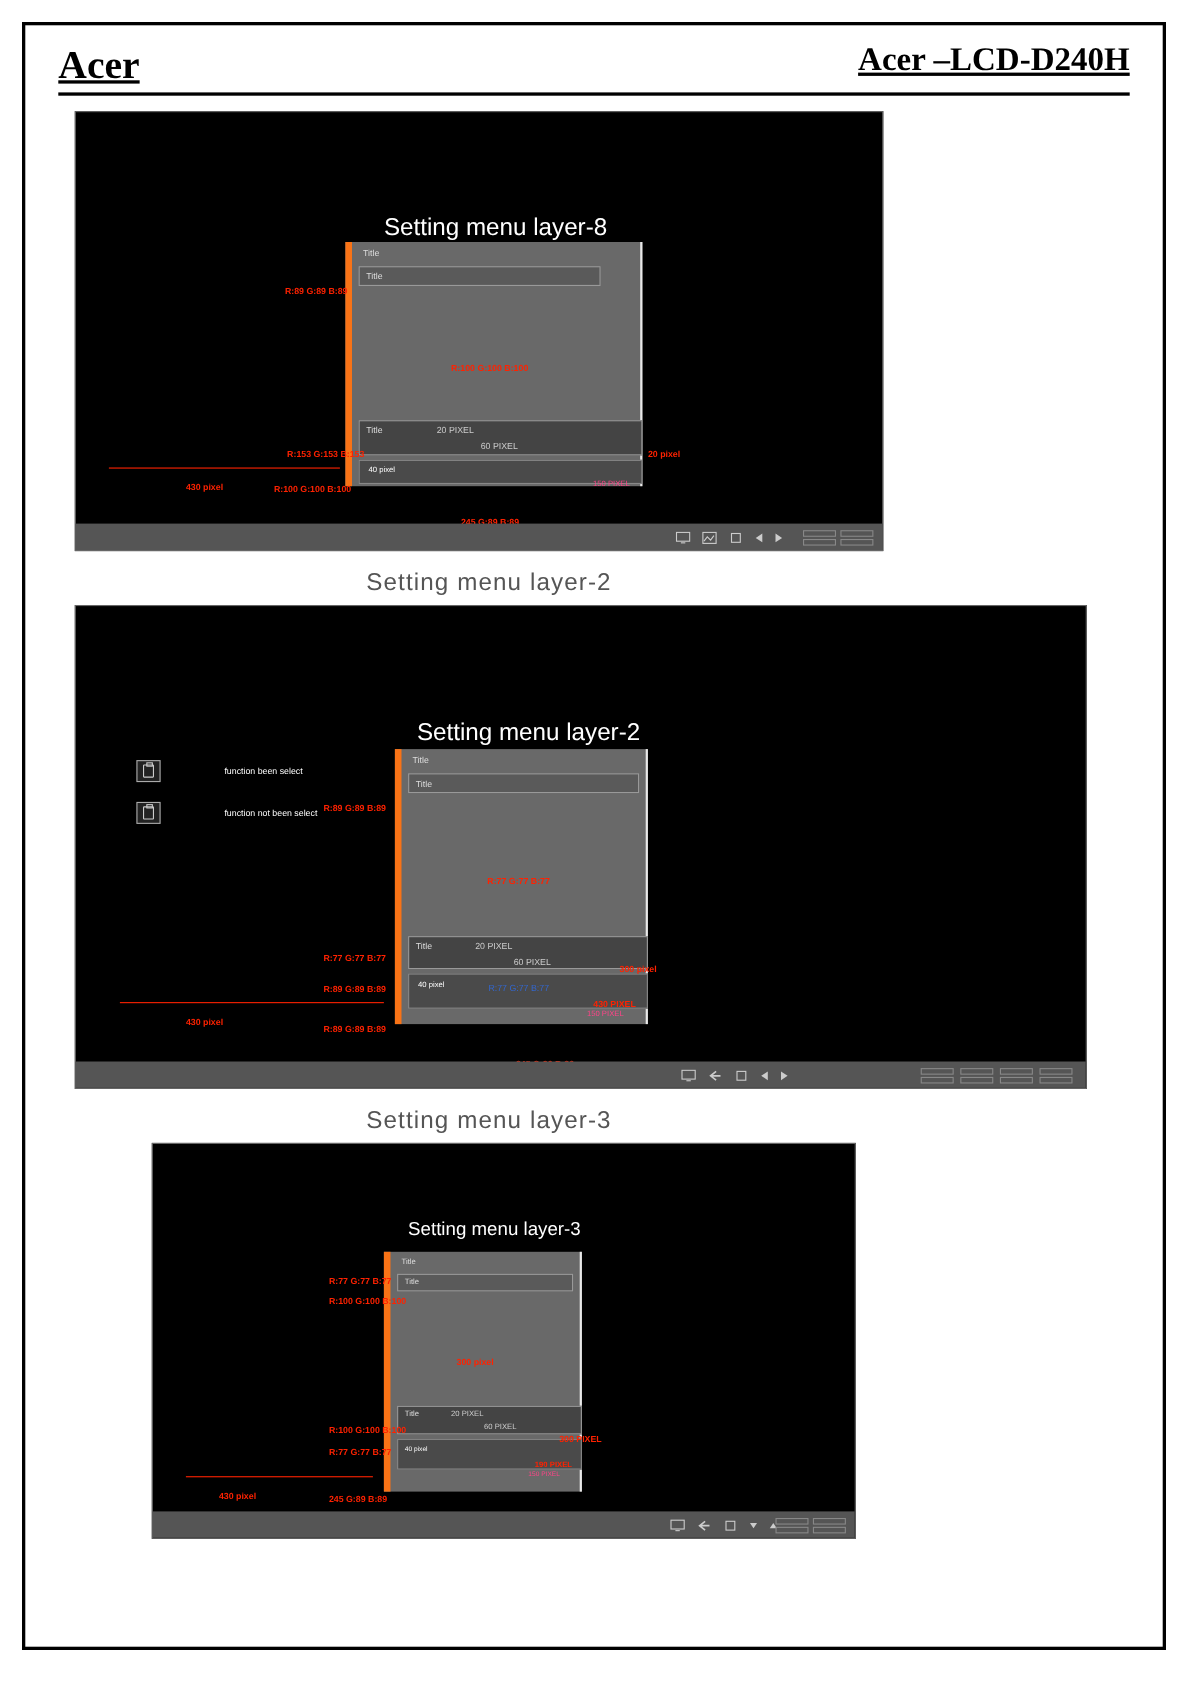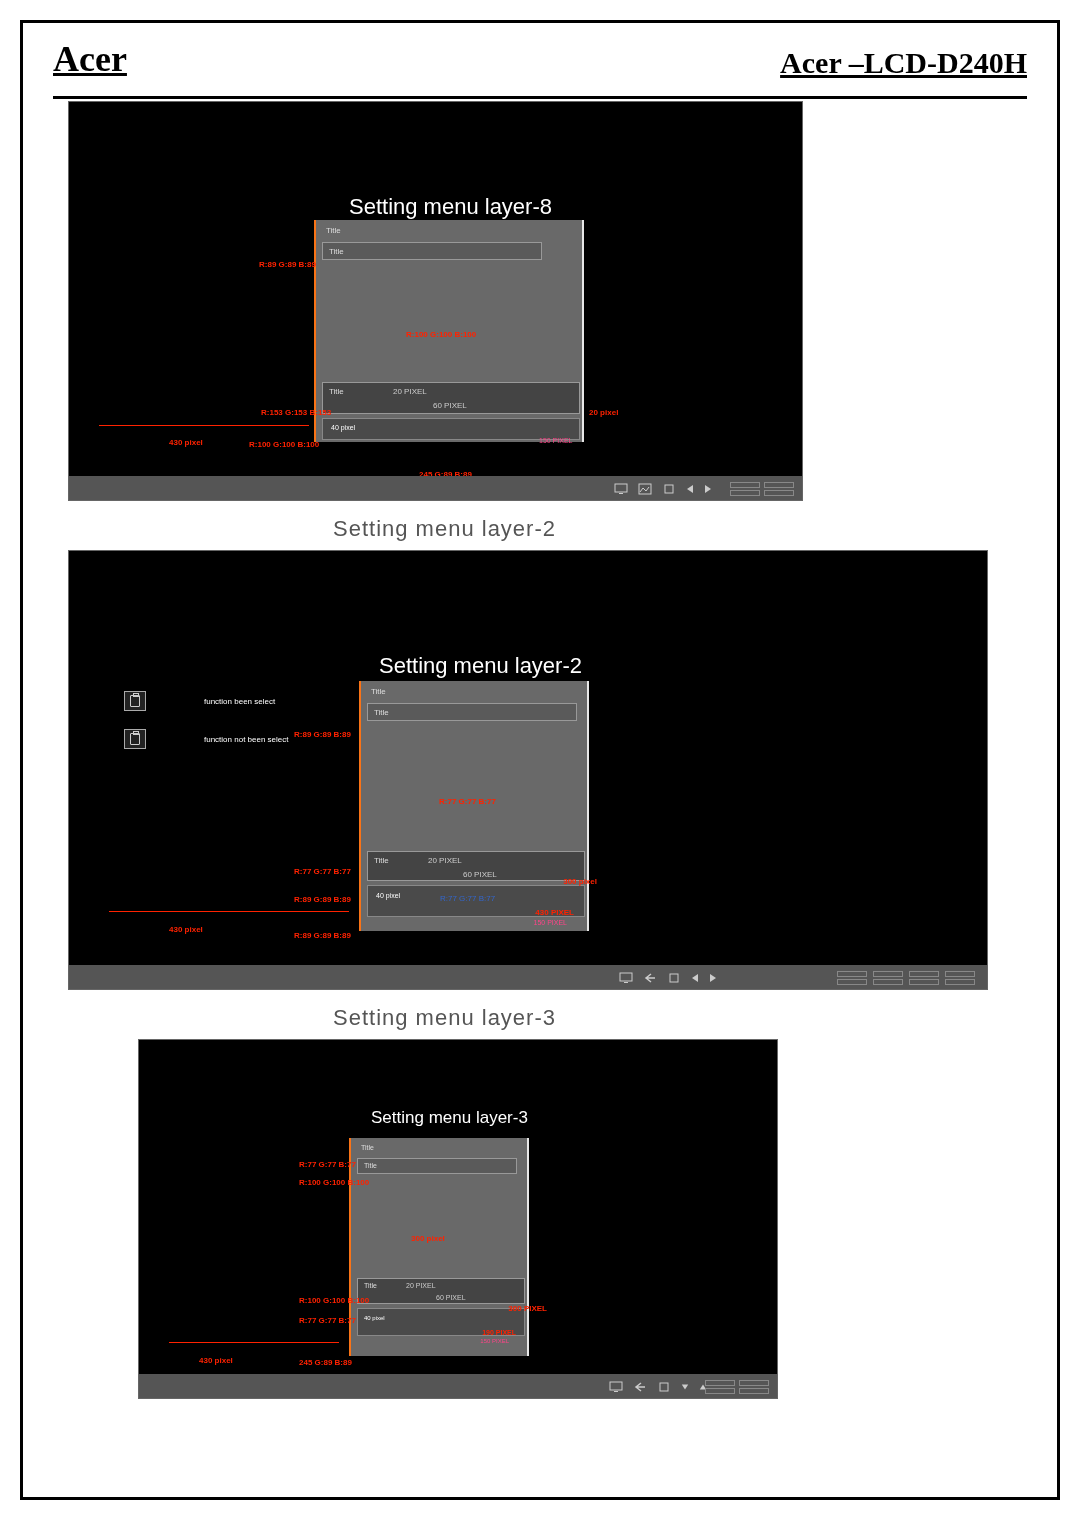--- a/index.html
+++ b/index.html
@@ -1,28 +1,28 @@
 <!DOCTYPE html>
 <html><head>
   <meta charset="utf-8">
   <style>
     * { margin: 0; padding: 0; box-sizing: border-box; }
     body { background: #fff; font-family: Arial, sans-serif; width: 1080px; margin: 0 auto; }
     .page { border: 3px solid #000; margin: 20px; padding: 15px 30px 40px 30px; position: relative; min-height: 1480px; }
-    .header { display: flex; justify-content: space-between; align-items: flex-end; border-bottom: 3px solid #000; padding-bottom: 16px; margin-bottom: 2px; }
+    .header { display: flex; justify-content: space-between; align-items: flex-start; border-bottom: 3px solid #000; padding-bottom: 4px; margin-bottom: 14px; }
     .brand { font-family: "Times New Roman", serif; font-size: 36px; font-weight: bold; text-decoration: underline; }
     .model { font-family: "Times New Roman", serif; font-size: 30px; font-weight: bold; text-decoration: underline; }
     .caption { color: #555; font-size: 22px; margin: 15px 0 8px 280px; letter-spacing: 1px; }
 
     .screen { background: #000; border: 1px solid #666; position: relative; margin-left: 15px; }
     .s1 { width: 735px; height: 400px; margin-bottom: 8px; }
     .s2 { width: 920px; height: 440px; margin-bottom: 8px; }
     .s3 { width: 640px; height: 360px; margin-left: 85px; }
 
-    .panel { position: absolute; background: #696969; border-right: 2px solid #e8e8e8; border-left: 2px solid #f97316; }
+    .panel { position: absolute; background: #696969; border-right: 2px solid #e8e8e8; border-left: 6px solid #f97316; }
     .s1 .panel { left: 245px; top: 118px; width: 270px; height: 222px; }
     .s2 .panel { left: 290px; top: 130px; width: 230px; height: 250px; }
     .s3 .panel { left: 210px; top: 98px; width: 180px; height: 218px; }
 
     .panel-title { color: #fff; font-size: 22px; position: absolute; white-space: nowrap; font-weight: 300; }
     .s1 .panel-title { top: 92px; left: 280px; }
     .s2 .panel-title { top: 102px; left: 310px; }
     .s3 .panel-title { top: 68px; left: 232px; font-size: 17px; }
 
     .tlabel { color: #ddd; font-size: 8px; position: absolute; }

